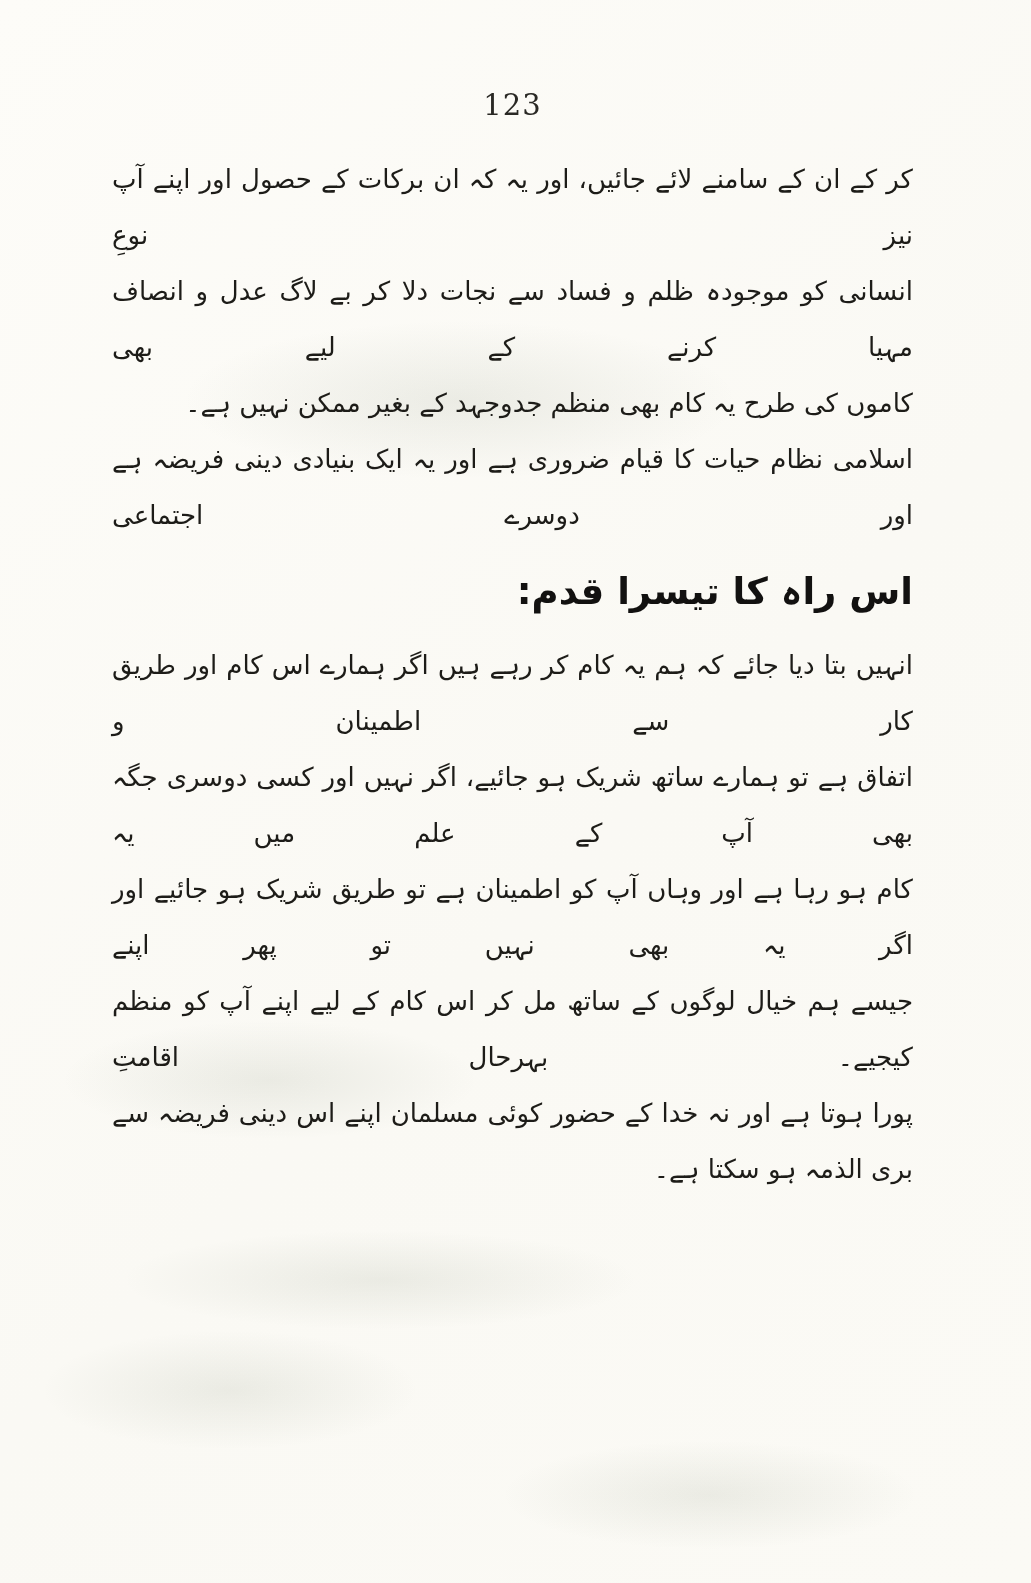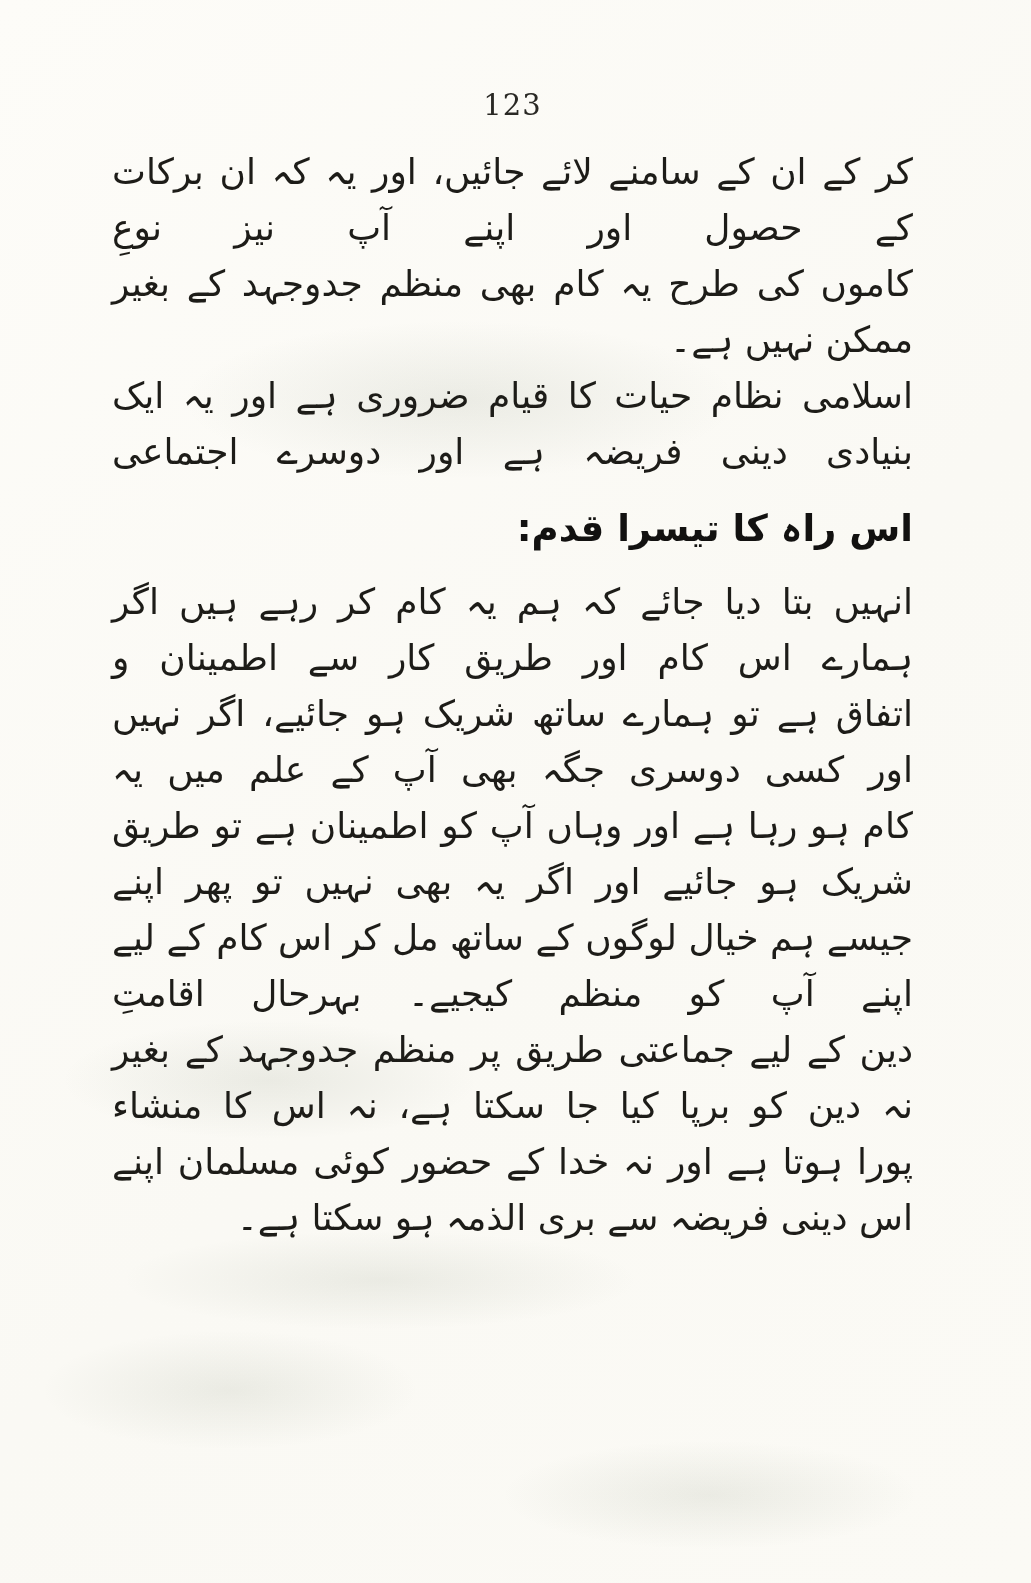--- a/index.html
+++ b/index.html
@@ -22,27 +22,27 @@
     position: absolute;
     top: 88px;
     right: 118px;
     left: 112px;
   }
   .page-number {
     text-align: center;
     font-size: 29px;
     letter-spacing: 1px;
     color: #2a2925;
-    margin-bottom: 22px;
+    margin-bottom: 29px;
     direction: ltr;
     font-family: "DejaVu Serif", serif;
   }
   .para { margin: 0 0 6px 0; }
   .line {
-    font-size: 36px;
+    font-size: 26px;
     line-height: 56px;
     text-align: justify;
     text-align-last: justify;
     direction: rtl;
     white-space: normal;
     color: #1d1c18;
   }
   .line.last {
     text-align-last: right;
   }
@@ -72,29 +72,29 @@
   <div class="smudge" style="top:1230px; left:120px; width:520px; height:100px;"></div>
   <div class="smudge" style="top:1330px; left:40px; width:380px; height:120px;"></div>
   <div class="smudge" style="top:1440px; left:500px; width:420px; height:110px;"></div>
 
   <div class="content">
 
     <div class="page-number">123</div>
 
     <div class="para">
       <div class="line">کر کے ان کے سامنے لائے جائیں، اور یہ کہ ان برکات کے حصول اور اپنے آپ نیز نوعِ</div>
+      <div class="line">انسانی کو موجودہ ظلم و فساد سے نجات دلا کر بے لاگ عدل و انصاف مہیا کرنے کے لیے بھی</div>
       <div class="line last">کاموں کی طرح یہ کام بھی منظم جدوجہد کے بغیر ممکن نہیں ہے۔</div>
       <div class="line">اسلامی نظام حیات کا قیام ضروری ہے اور یہ ایک بنیادی دینی فریضہ ہے اور دوسرے اجتماعی</div>
     </div>
 
     <div class="section-heading">اس راہ کا تیسرا قدم:</div>
 
     <div class="para">
       <div class="line">انہیں بتا دیا جائے کہ ہم یہ کام کر رہے ہیں اگر ہمارے اس کام اور طریق کار سے اطمینان و</div>
       <div class="line">اتفاق ہے تو ہمارے ساتھ شریک ہو جائیے، اگر نہیں اور کسی دوسری جگہ بھی آپ کے علم میں یہ</div>
       <div class="line">کام ہو رہا ہے اور وہاں آپ کو اطمینان ہے تو طریق شریک ہو جائیے اور اگر یہ بھی نہیں تو پھر اپنے</div>
       <div class="line">جیسے ہم خیال لوگوں کے ساتھ مل کر اس کام کے لیے اپنے آپ کو منظم کیجیے۔ بہرحال اقامتِ</div>
-      <div class="line">دین کے لیے جماعتی طریق پر منظم جدوجہد کے بغیر نہ دین کو برپا کیا جا سکتا ہے، نہ اس کا منشاء</div>
       <div class="line last">پورا ہوتا ہے اور نہ خدا کے حضور کوئی مسلمان اپنے اس دینی فریضہ سے بری الذمہ ہو سکتا ہے۔</div>
     </div>
 
   </div>
 </div>
 
 </body></html>

